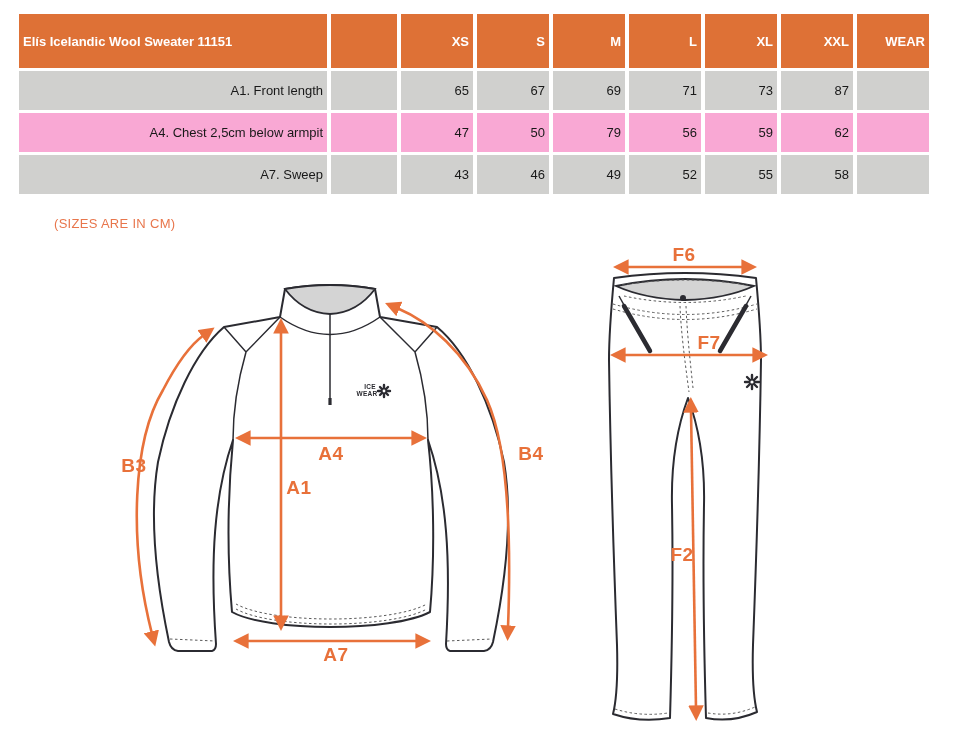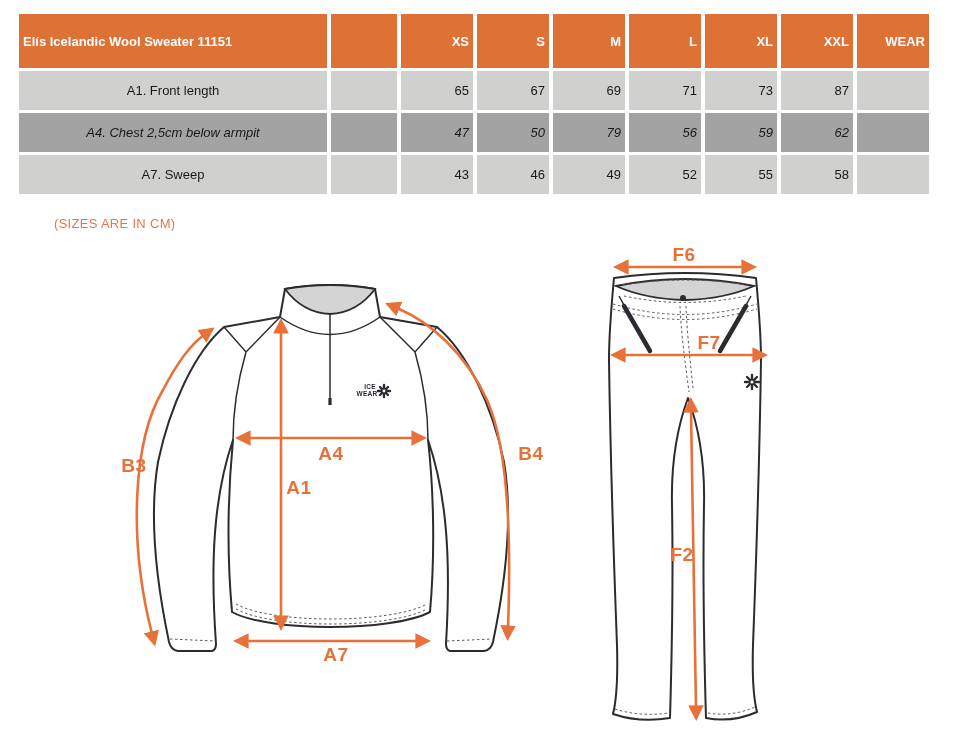--- a/index.html
+++ b/index.html
@@ -10,23 +10,23 @@
   table.size-table{position:absolute;left:15px;top:11px;border-collapse:separate;
         border-spacing:4px 3px;table-layout:fixed;}
   table.size-table td,table.size-table th{padding:4px;font-size:13px;overflow:hidden;white-space:nowrap;}
   .c-label{width:308px;}
   .c-spacer{width:66px;}
   .c-size{width:72px;}
   tr.hdr th{background:#DE7136;color:#ffffff;font-weight:bold;height:46px;}
   th.t-title{text-align:left;padding-left:38px;font-size:13.5px;}
   th.t-size{text-align:right;}
   tr.r-dark td{background:#D0D0CE;}
-  tr.r-light td{background:#a3a3a3;font-style:italic;}
+  tr.r-light td{background:#f9a8d4;}
   tr.drow td{height:31px;color:#191919;}
-  td.lbl{text-align:center;padding-left:30px;}
+  td.lbl{text-align:right;padding-left:30px;}
   td.val{text-align:right;}
 
   .note{position:absolute;left:54px;top:216px;color:#E8764C;font-size:13px;
         letter-spacing:.3px;}
 
   
   svg{position:absolute;}
   .svg-sweater{left:100px;top:250px;}
   .svg-pants{left:580px;top:240px;}
   .outline{fill:#ffffff;stroke:#2B2B31;stroke-width:2;stroke-linejoin:round;}

